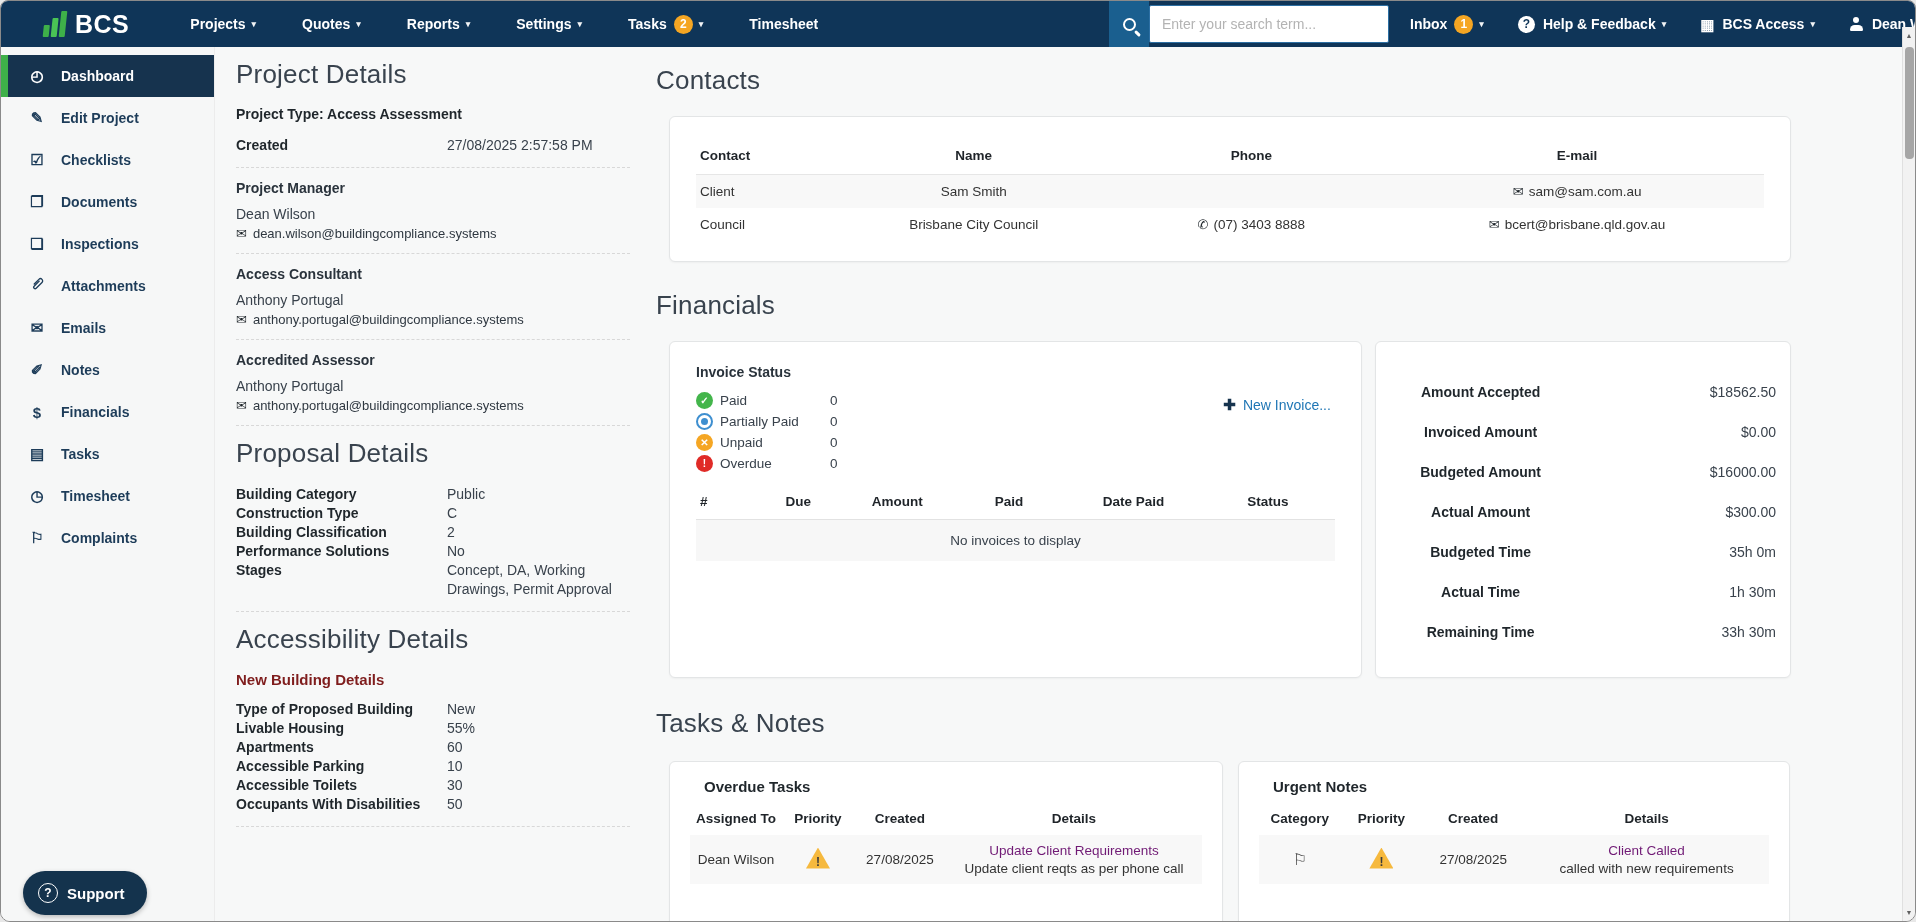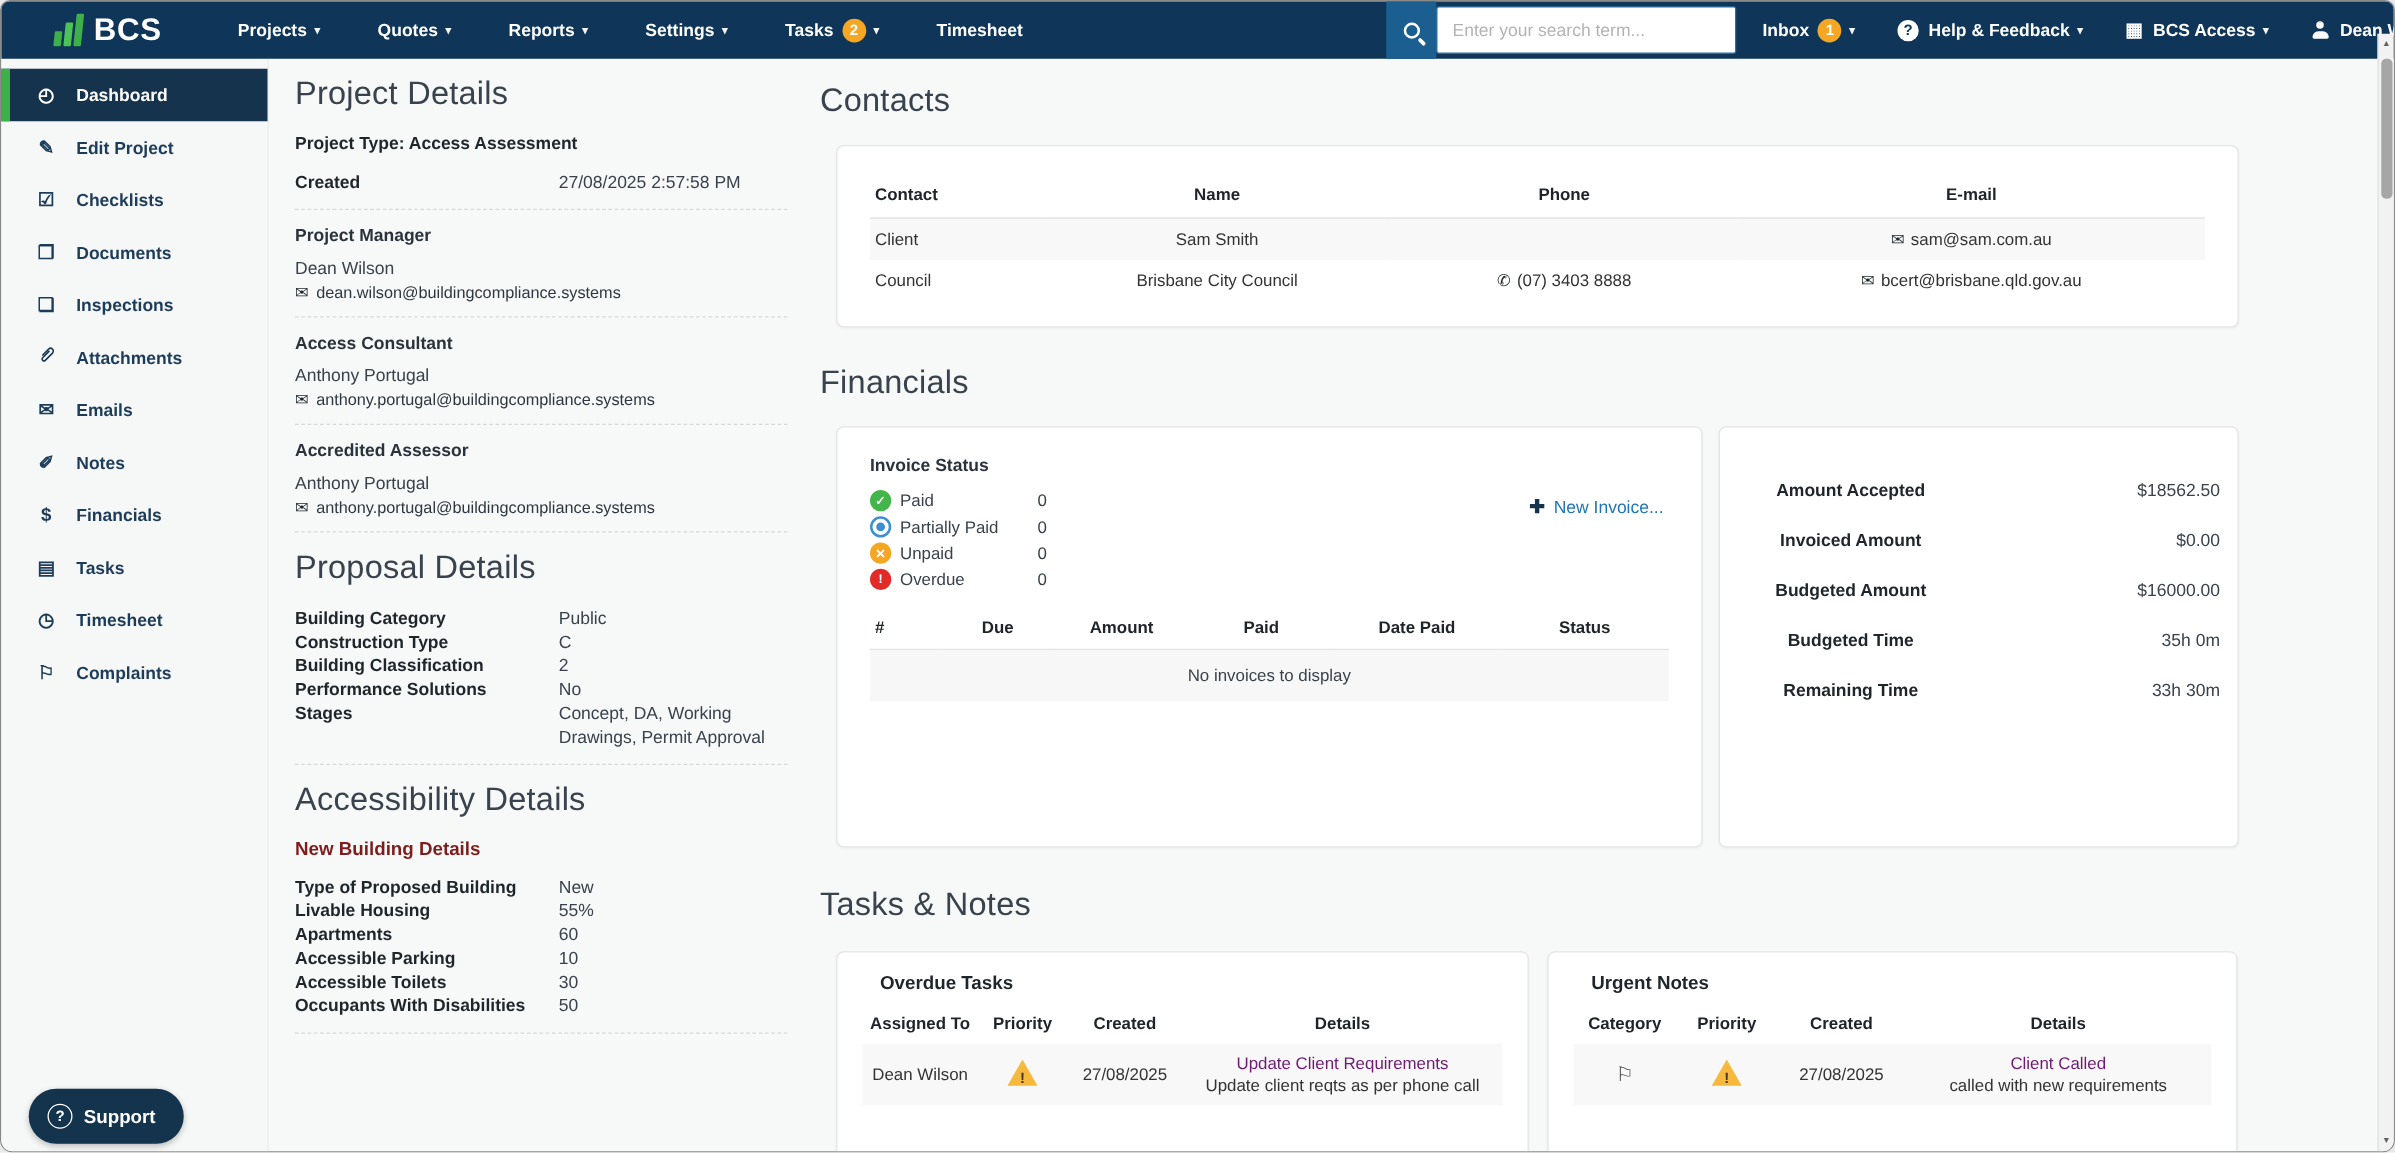--- a/index.html
+++ b/index.html
@@ -439,22 +439,30 @@
             </div>
           <div class="sum-row">
               <b>Invoiced Amount</b>
               <span>$0.00</span>
             </div>
           <div class="sum-row">
               <b>Budgeted Amount</b>
               <span>$16000.00</span>
             </div>
           <div class="sum-row">
+              <b>Actual Amount</b>
+              <span>$300.00</span>
+            </div>
+          <div class="sum-row">
               <b>Budgeted Time</b>
               <span>35h 0m</span>
+            </div>
+          <div class="sum-row">
+              <b>Actual Time</b>
+              <span>1h 30m</span>
             </div>
           <div class="sum-row">
               <b>Remaining Time</b>
               <span>33h 30m</span>
             </div>
         </div>
       </div>
 
       <h1 class="sec tn-h">Tasks &amp; Notes</h1>
       <div class="tn-row cards-indent">

